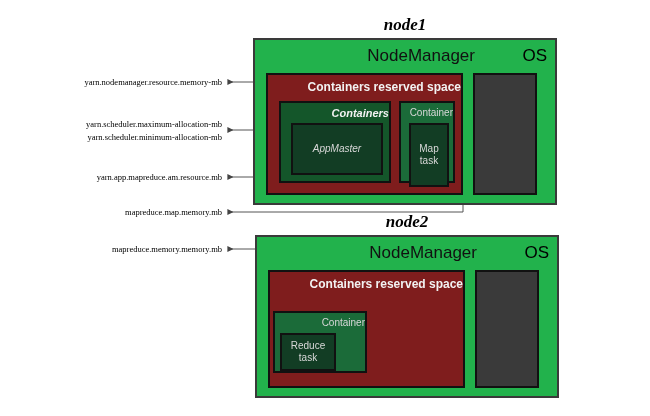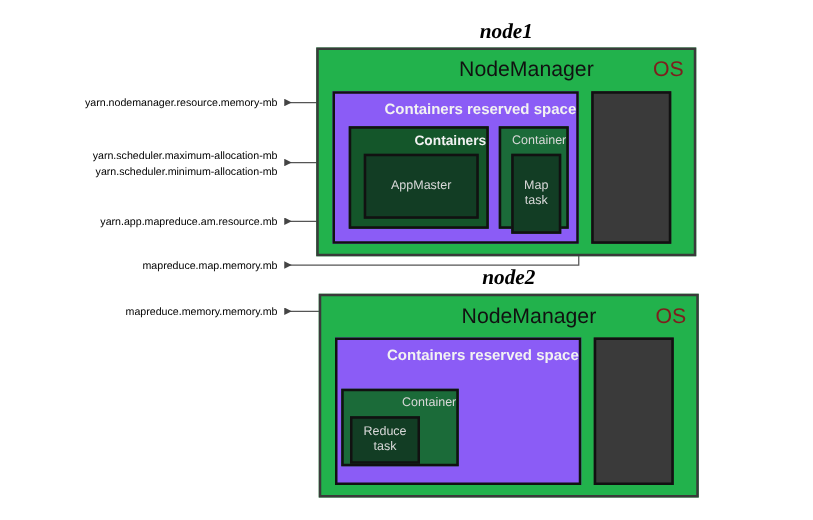--- a/index.html
+++ b/index.html
@@ -17,55 +17,55 @@
     font-size:17px;color:#000;
     text-align:center;white-space:nowrap;
   }
 
   
   .box{position:absolute;box-sizing:border-box;}
   .node-box{
     background:#22b24c;border:2px solid #3a3a3a;
   }
   .reserved-box{
-    background:#8b5cf6;border:2px solid #111;padding-left:25px;
+    background:#7f1d1d;border:2px solid #111;padding-left:25px;
   }
   .containers-box{
     background:#14562a;border:2px solid #111;
   }
   .container-box{
     background:#1b6b39;border:2px solid #111;
   }
   .task-box{
     background:#123d24;border:2px solid #111;
   }
   .os-box{
     background:#3a3a3a;border:2px solid #111;
   }
 
   .box-label{
     position:absolute;left:0;right:0;
     text-align:right;white-space:nowrap;
     pointer-events:none;
   }
   .lbl-nm{top:6px;font-size:17px;color:#111;}
-  .lbl-os{top:6px;font-size:17px;color:#7f1d1d;}
+  .lbl-os{top:6px;font-size:17px;color:#000000;}
   .lbl-reserved{top:5px;font-size:12px;font-weight:bold;color:#f2f2f2;}
   .lbl-containers{top:4px;font-size:11px;font-weight:bold;color:#f2f2f2;}
   .lbl-container{top:4px;font-size:10px;color:#d8d8d8;}
   .lbl-task{font-size:10px;color:#d8d8d8;line-height:12px;}
   .task-center{
     position:absolute;left:0;right:0;top:50%;
     transform:translateY(-50%);text-align:center;
   }
 
   
   .ann{
     position:absolute;
-    font-family:Liberation Sans, sans-serif;
+    font-family:Liberation Serif, serif;
     font-size:8.5px;color:#000;white-space:nowrap;
     text-align:right;
   }
 
   svg.wires{position:absolute;left:0;top:0;width:650px;height:416px;overflow:visible;}
 </style>
 </head>
 <body>
 
 <div id="stage">
@@ -109,21 +109,21 @@
     <div class="box-label lbl-nm" style="right:80px;left:0;">NodeManager</div>
 
     <div class="box-label lbl-os" style="left:auto;right:8px;width:64px;">OS</div>
 
     <div class="box os-box" style="left:218px;top:33px;width:64px;height:122px;"></div>
 
     <div class="box reserved-box" style="left:11px;top:33px;width:197px;height:122px;">
 
       <div class="box-label lbl-reserved">Containers reserved space</div>
 
-      <div class="box containers-box" style="left:11px;top:26px;width:112px;height:82px;">
+      <div class="box containers-box" style="left:11px;top:26px;width:112px;height:82px;font-style:italic;">
         <div class="box-label lbl-containers">Containers</div>
         <div class="box task-box" style="left:10px;top:20px;width:92px;height:52px;">
           <div class="task-center lbl-task">AppMaster</div>
         </div>
       </div>
 
       <div class="box container-box" style="left:131px;top:26px;width:56px;height:82px;">
         <div class="box-label lbl-container">Container</div>
         <div class="box task-box" style="left:8px;top:20px;width:40px;height:64px;">
           <div class="task-center lbl-task">

